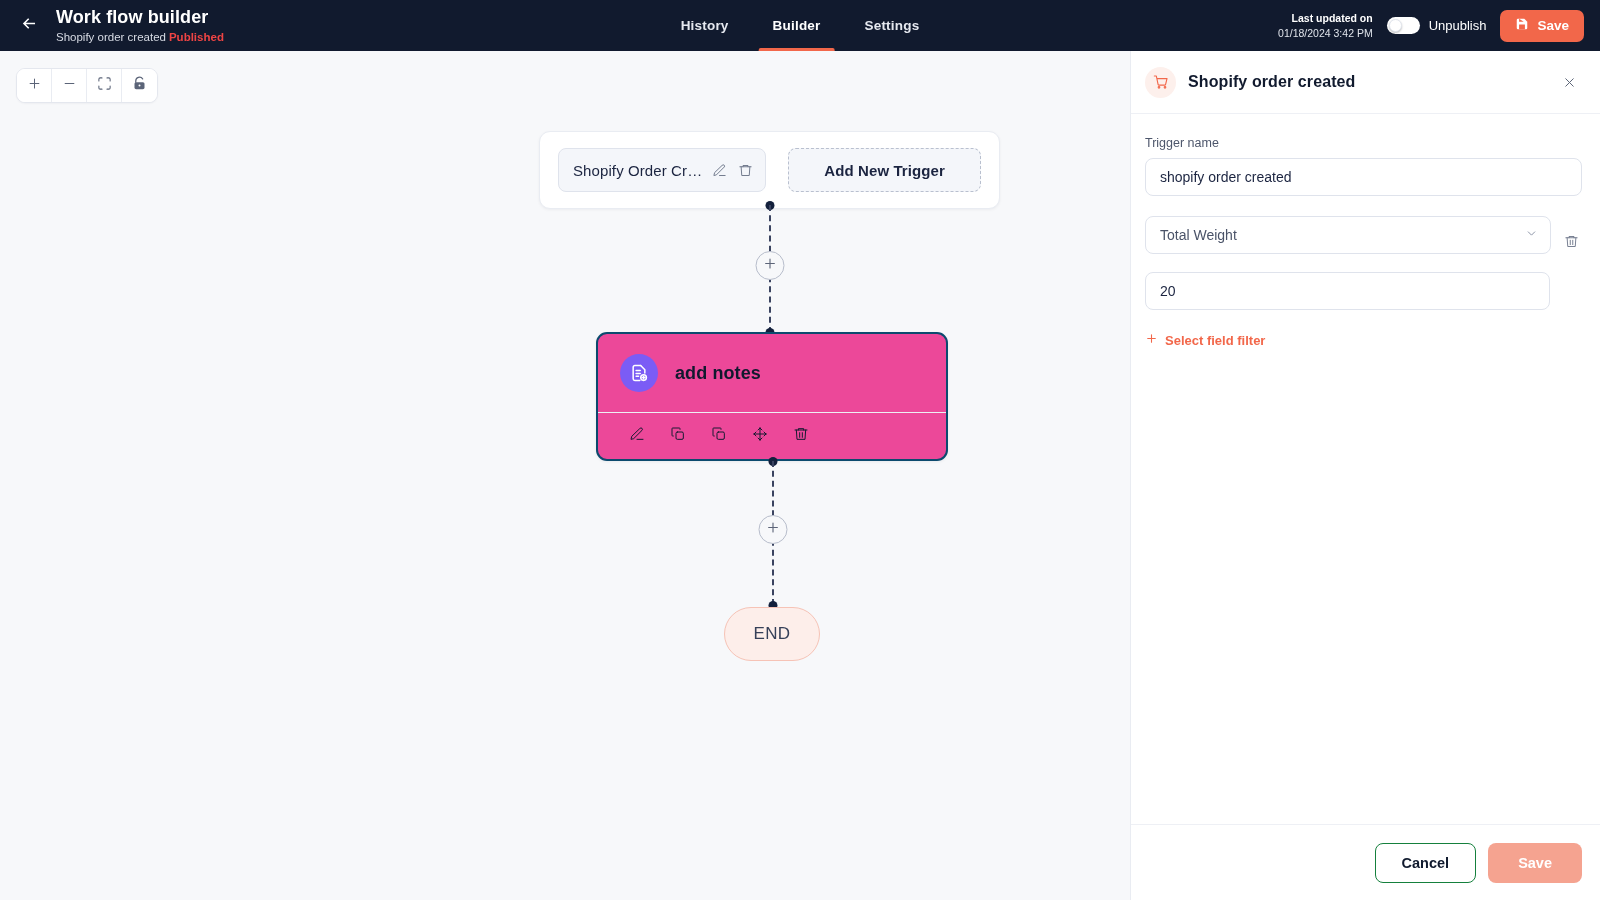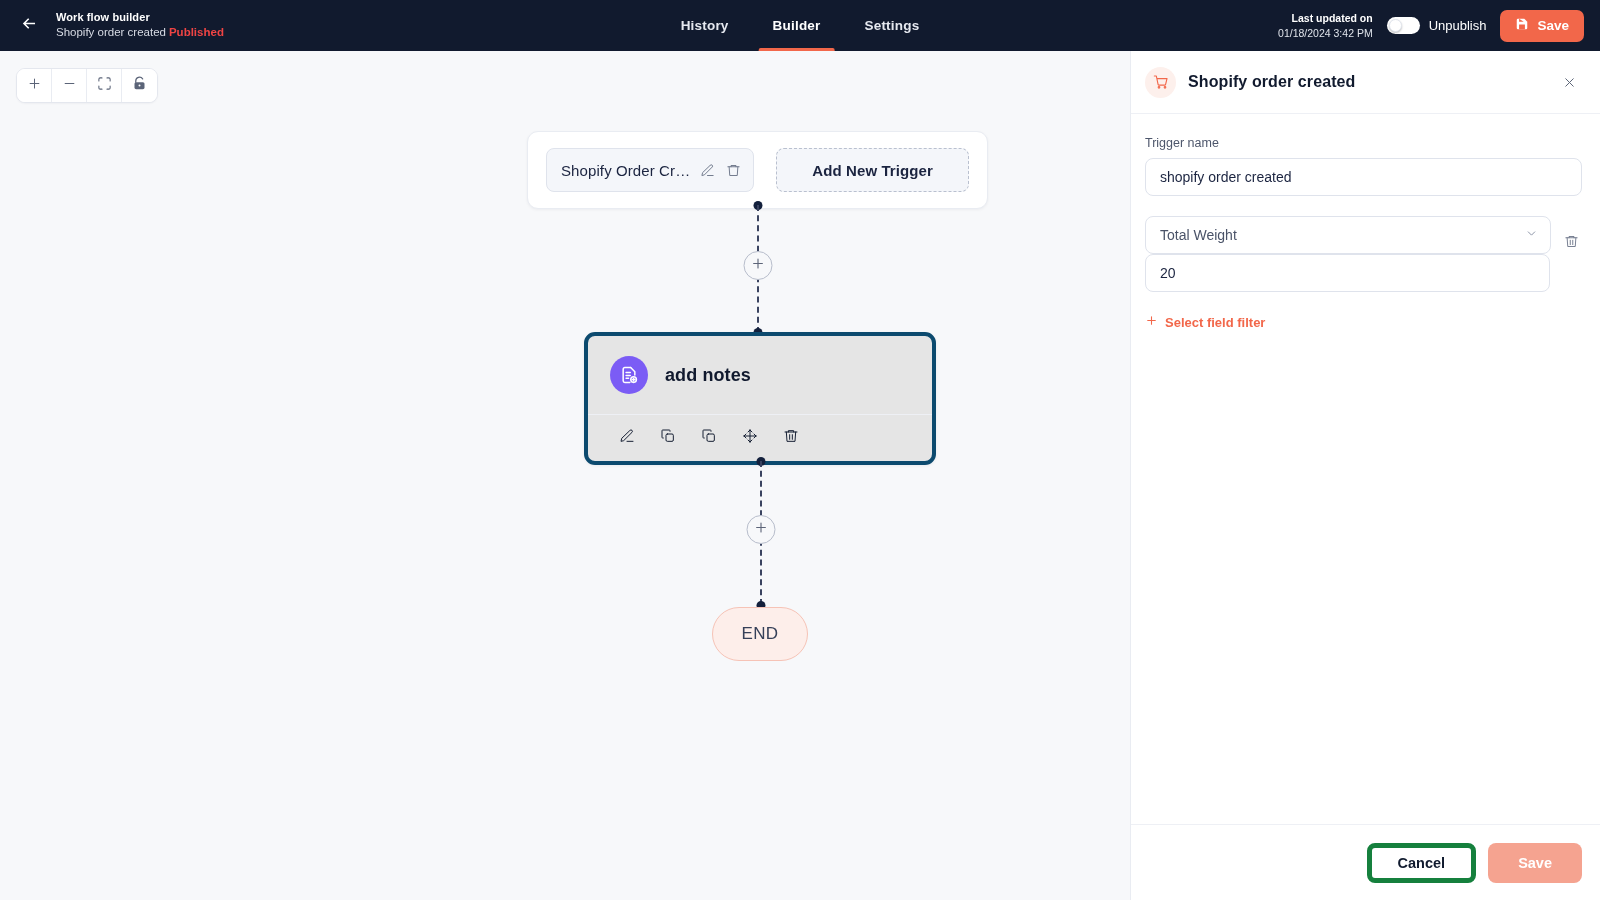--- a/index.html
+++ b/index.html
@@ -19,21 +19,21 @@
     position: relative;
     color: #ffffff;
   }
   .back-btn {
     width: 34px; height: 34px; margin-left: 12px;
     display: flex; align-items: center; justify-content: center;
     cursor: pointer; border-radius: 6px;
   }
   .back-btn svg { width: 19px; height: 19px; stroke: #ffffff; fill: none; stroke-width: 2; }
   .title-block { margin-left: 10px; display: flex; flex-direction: column; justify-content: center; }
-  .title-main { font-size: 11px; font-weight: 700; letter-spacing: .1px; color: #ffffff; line-height: 1.25; }
+  .title-main { font-size: 18px; font-weight: 700; letter-spacing: .1px; color: #ffffff; line-height: 1.25; }
   .title-sub { font-size: 11.5px; color: #d7dbe4; line-height: 1.3; margin-top: 1px; }
   .title-sub .published { color: #ef4444; font-weight: 700; margin-left: 3px; }
 
   .tabs {
     position: absolute; left: 50%; transform: translateX(-50%);
     height: 51px; display: flex; align-items: stretch; gap: 0;
   }
   .tab {
     display: flex; align-items: center; padding: 6px 22px;
     font-size: 13.5px; font-weight: 600; color: #e6e9f0;
@@ -82,21 +82,21 @@
   }
   .ctool {
     width: 35px; height: 33px; display: flex; align-items: center; justify-content: center;
     cursor: pointer; border-right: 1px solid #e9ecf2; background: #fff;
   }
   .ctool:last-child { border-right: none; }
   .ctool svg { width: 15px; height: 15px; stroke: #5b6478; fill: none; stroke-width: 1.7; stroke-linecap: round; stroke-linejoin: round; }
   .ctool svg.filled { fill: #5b6478; stroke: none; }
 
   
-  .flow { position: absolute; left: 0; top: 0; width: 100%; height: 100%; }
+  .flow { position: absolute; left: 12px; top: 0; width: 100%; height: 100%; }
 
   .trigger-card {
     position: absolute; left: 527px; top: 80px; width: 461px; height: 78px;
     background: #ffffff; border: 1px solid #e9ecf2; border-radius: 11px;
     display: flex; align-items: center; padding: 0 18px; gap: 22px;
     box-shadow: 0 1px 3px rgba(16,24,40,.05);
   }
   .trigger-chip {
     display: flex; align-items: center; gap: 9px;
     background: #f4f6fa; border: 1px solid #dfe3ec; border-radius: 8px;
@@ -111,21 +111,21 @@
   .chip-ic svg { width: 15px; height: 15px; stroke: #6b7488; fill: none; stroke-width: 1.5; stroke-linecap: round; stroke-linejoin: round; }
 
   .add-trigger {
     flex: 1; height: 44px; border: 1px dashed #b9c0cf; border-radius: 8px;
     background: #f4f6fa; display: flex; align-items: center; justify-content: center;
     font-size: 15px; font-weight: 600; color: #1b2440; cursor: pointer; letter-spacing: .1px;
   }
 
   .node-card {
     position: absolute; left: 584px; top: 281px; width: 352px;
-    background: #e5e5e5; border: 4px solid #0c4a6e; border-radius: 11px;
+    background: #ec4899; border: 2px solid #0c4a6e; border-radius: 11px;
     box-shadow: 0 1px 3px rgba(16,24,40,.06); overflow: hidden;
   }
   .node-head { display: flex; align-items: center; gap: 17px; padding: 20px 22px 20px 22px; }
   .node-icon {
     width: 38px; height: 38px; border-radius: 50%; background: #7b5cf5;
     display: flex; align-items: center; justify-content: center; flex: 0 0 38px;
   }
   .node-icon svg { width: 20px; height: 20px; }
   .node-title { font-size: 18px; font-weight: 700; color: #10192e; letter-spacing: .1px; }
   .node-actions {
@@ -189,35 +189,35 @@
   .cond-row { display: flex; align-items: flex-end; gap: 9px; margin-top: 20px; }
   .select {
     flex: 1; height: 38px; border: 1px solid #dfe3ec; border-radius: 8px;
     padding: 0 12px 0 14px; font-size: 14px; color: #4a5368; background: #fff;
     display: flex; align-items: center; cursor: pointer;
   }
   .select .sv { flex: 1; white-space: nowrap; overflow: hidden; text-overflow: ellipsis; }
   .select svg { width: 13px; height: 13px; stroke: #8b93a6; fill: none; stroke-width: 1.8; stroke-linecap: round; stroke-linejoin: round; flex: 0 0 13px; }
   .row-trash { width: 22px; height: 22px; display: flex; align-items: center; justify-content: center; cursor: pointer; flex: 0 0 22px; }
   .row-trash svg { width: 15px; height: 15px; stroke: #6b7488; fill: none; stroke-width: 1.45; stroke-linecap: round; stroke-linejoin: round; }
-  .val-row { margin-top: 0; padding-right: 32px; }
+  .val-row { margin-top: 18px; padding-right: 32px; }
   .addfilter {
     display: flex; align-items: center; gap: 7px; margin-top: 22px;
     color: #f2674a; font-size: 13px; font-weight: 700; cursor: pointer;
   }
   .addfilter svg { width: 13px; height: 13px; stroke: #f2674a; stroke-width: 2; stroke-linecap: round; }
 
   .panel-foot {
     height: 76px; flex: 0 0 76px; border-top: 1px solid #eef0f5;
     display: flex; align-items: center; justify-content: flex-end;
     gap: 12px; padding: 0 18px;
   }
   .btn-cancel {
     height: 40px; padding: 0 26px; border-radius: 8px; background: #fff;
-    border: 5px solid #15803d; font-size: 14.5px; font-weight: 700; color: #101a2e;
+    border: 1px solid #15803d; font-size: 14.5px; font-weight: 700; color: #101a2e;
     cursor: pointer; font-family: inherit;
   }
   .btn-save-d {
     height: 40px; padding: 0 30px; border-radius: 8px; background: #f5a390;
     border: none; font-size: 14.5px; font-weight: 700; color: #ffffff;
     cursor: default; font-family: inherit;
   }
 </style>
 </head>
 <body>

